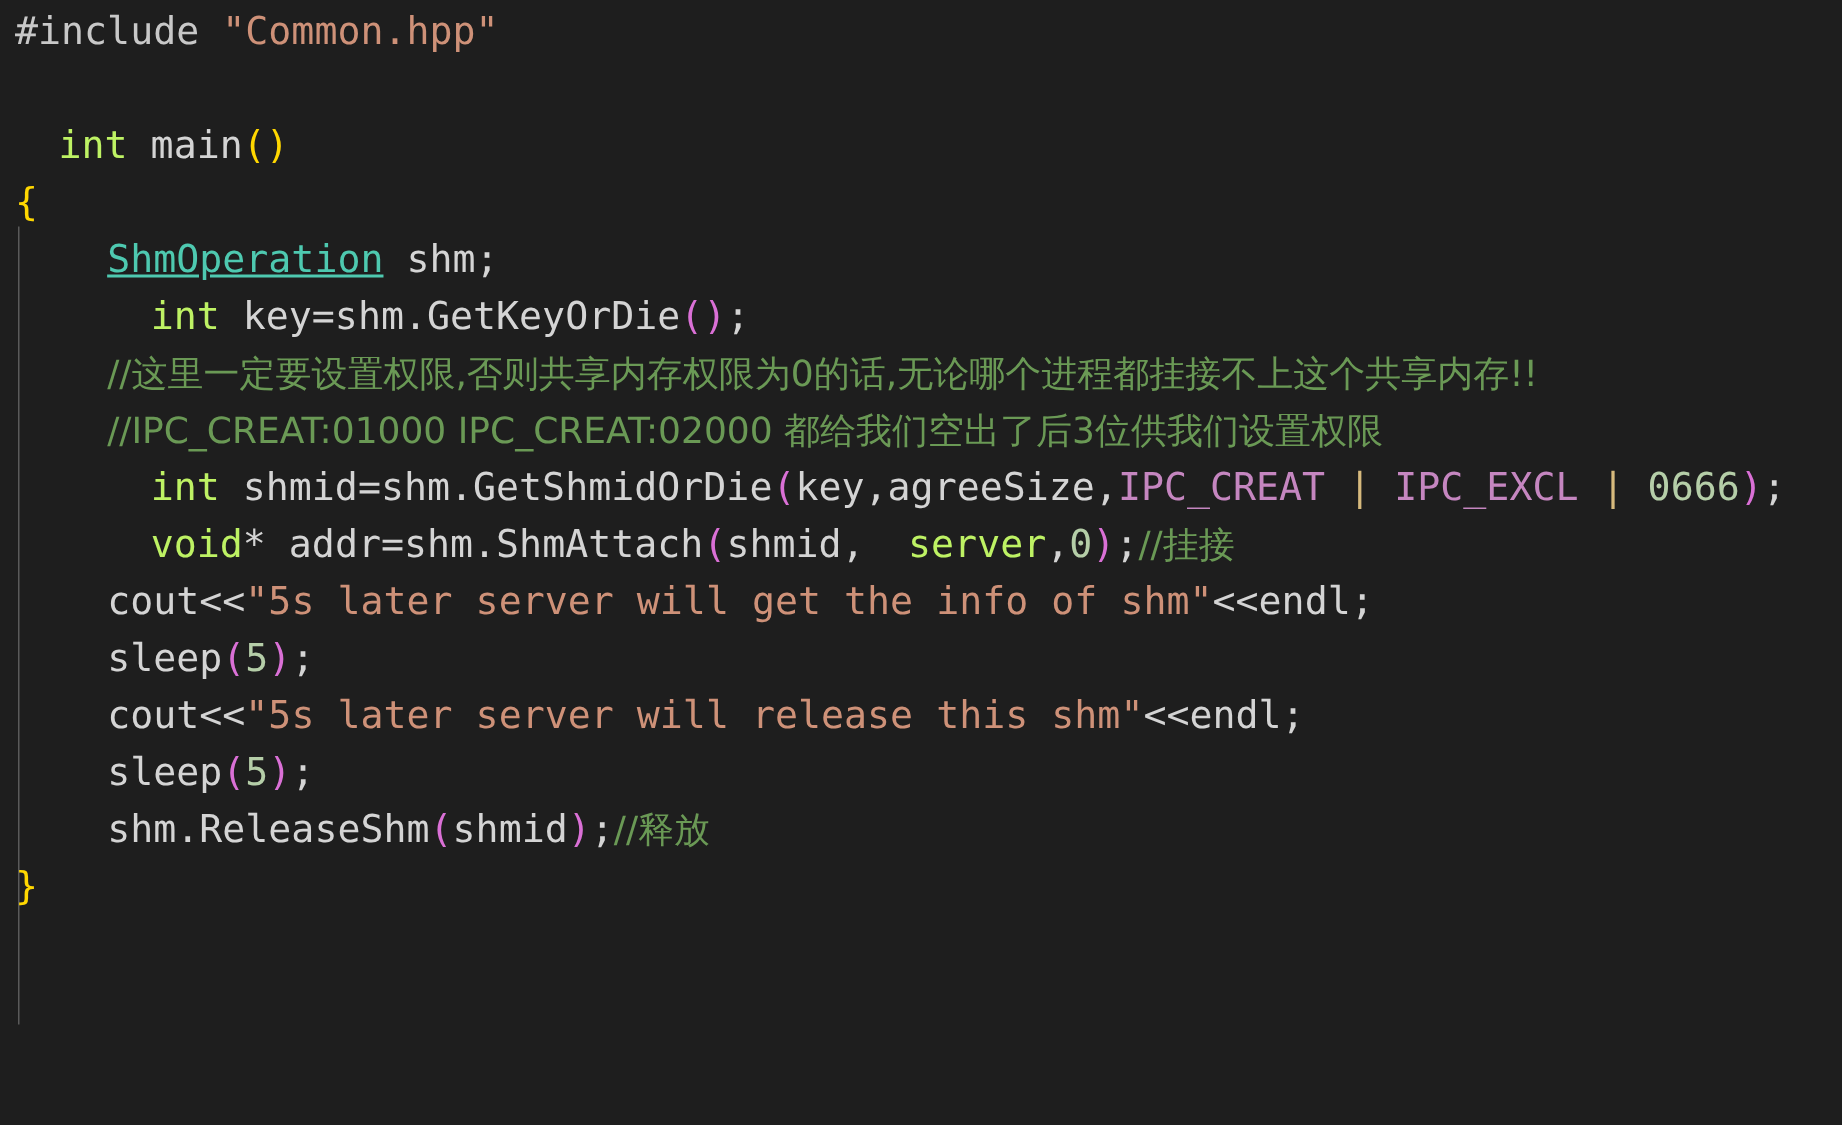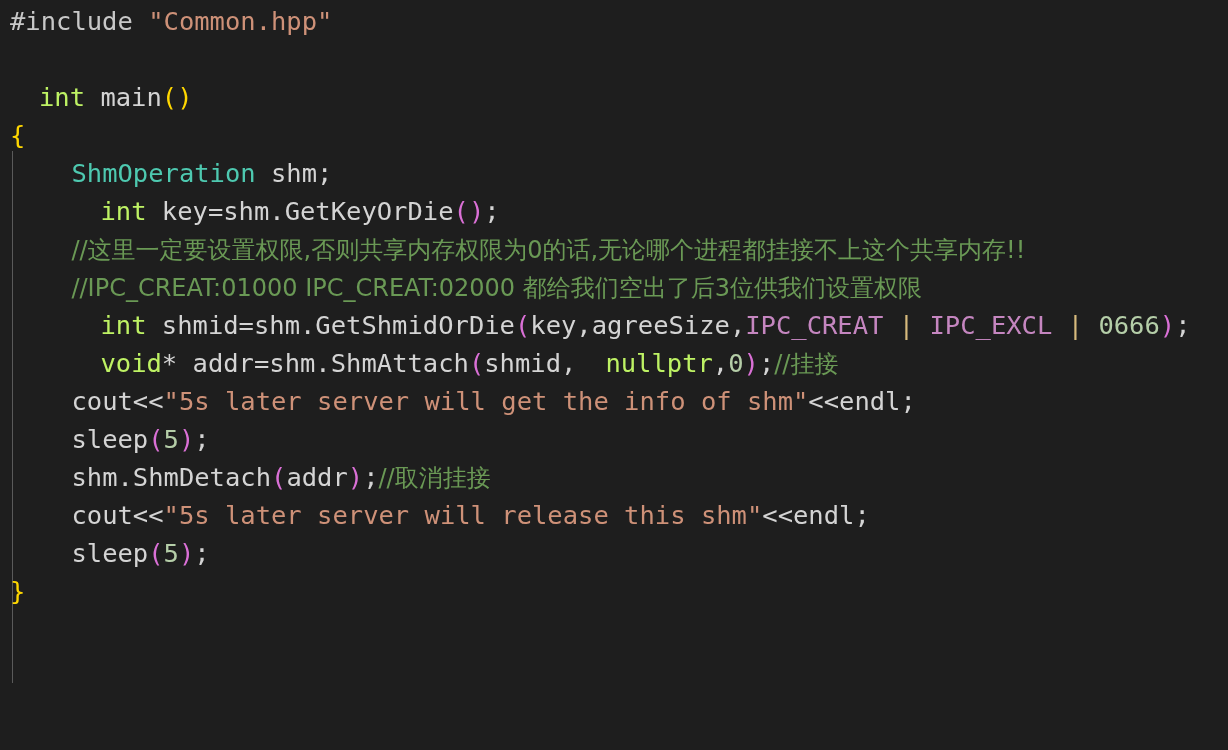--- a/index.html
+++ b/index.html
@@ -43,21 +43,21 @@
     width: 1px;
     background: #5a5a5a;
     top: 151px;
     height: 532px;
     pointer-events: none;
   }
   
   .t-pre      { color: #c8c8c8; }
   .t-str      { color: #ce9178; }
   .t-kw       { color: #bef264; margin-left: 29px; }
-  .t-type     { color: #4ec9b0; }
+  .t-type     { color: #4ec9b0; text-decoration: underline; }
   .t-id       { color: #d4d4d4; }
   .t-num      { color: #b5cea8; }
   .t-cmt      { color: #6a9955; }
   .t-macro    { color: #c586c0; }
   .t-punct    { color: #d4d4d4; }
   .t-br-y     { color: #ffd700; }
   .t-br-m     { color: #da70d6; }
   .t-op-y     { color: #d7ba7d; }
   .cjk {
     font-family: "DejaVu Sans", "Liberation Sans", sans-serif;
@@ -73,21 +73,21 @@
   <div class="code-area">
       <div class="line"><span class="t-pre">#include</span><span class="t-punct"> </span><span class="t-str">"Common.hpp"</span></div>
       <div class="line">&nbsp;</div>
       <div class="line"><span class="t-kw">int</span><span class="t-id"> main</span><span class="t-br-y">()</span></div>
       <div class="line"><span class="t-br-y">{</span></div>
       <div class="line"><span class="t-punct">    </span><span class="t-type">ShmOperation</span><span class="t-id"> shm;</span></div>
       <div class="line"><span class="t-punct">    </span><span class="t-kw">int</span><span class="t-id"> key=shm.GetKeyOrDie</span><span class="t-br-m">()</span><span class="t-punct">;</span></div>
       <div class="line"><span class="t-punct">    </span><span class="t-cmt cjk">//这里一定要设置权限,否则共享内存权限为0的话,无论哪个进程都挂接不上这个共享内存!!</span></div>
       <div class="line"><span class="t-punct">    </span><span class="t-cmt cjk">//IPC_CREAT:01000 IPC_CREAT:02000 都给我们空出了后3位供我们设置权限</span></div>
       <div class="line"><span class="t-punct">    </span><span class="t-kw">int</span><span class="t-id"> shmid=shm.GetShmidOrDie</span><span class="t-br-m">(</span><span class="t-id">key,agreeSize,</span><span class="t-macro">IPC_CREAT</span><span class="t-punct"> </span><span class="t-op-y">|</span><span class="t-punct"> </span><span class="t-macro">IPC_EXCL</span><span class="t-punct"> </span><span class="t-op-y">|</span><span class="t-punct"> </span><span class="t-num">0666</span><span class="t-br-m">)</span><span class="t-punct">;</span></div>
-      <div class="line"><span class="t-punct">    </span><span class="t-kw">void</span><span class="t-id">* addr=shm.ShmAttach</span><span class="t-br-m">(</span><span class="t-id">shmid,</span><span class="t-kw">nullptr</span><span class="t-id">,</span><span class="t-num">0</span><span class="t-br-m">)</span><span class="t-punct">;</span><span class="t-cmt cjk">//挂接</span></div>
+      <div class="line"><span class="t-punct">    </span><span class="t-kw">void</span><span class="t-id">* addr=shm.ShmAttach</span><span class="t-br-m">(</span><span class="t-id">shmid,</span><span class="t-kw">server</span><span class="t-id">,</span><span class="t-num">0</span><span class="t-br-m">)</span><span class="t-punct">;</span><span class="t-cmt cjk">//挂接</span></div>
       <div class="line"><span class="t-punct">    </span><span class="t-id">cout&lt;&lt;</span><span class="t-str">"5s later server will get the info of shm"</span><span class="t-id">&lt;&lt;endl;</span></div>
       <div class="line"><span class="t-punct">    </span><span class="t-id">sleep</span><span class="t-br-m">(</span><span class="t-num">5</span><span class="t-br-m">)</span><span class="t-punct">;</span></div>
-      <div class="line"><span class="t-punct">    </span><span class="t-id">shm.ShmDetach</span><span class="t-br-m">(</span><span class="t-id">addr</span><span class="t-br-m">)</span><span class="t-punct">;</span><span class="t-cmt cjk">//取消挂接</span></div>
       <div class="line"><span class="t-punct">    </span><span class="t-id">cout&lt;&lt;</span><span class="t-str">"5s later server will release this shm"</span><span class="t-id">&lt;&lt;endl;</span></div>
       <div class="line"><span class="t-punct">    </span><span class="t-id">sleep</span><span class="t-br-m">(</span><span class="t-num">5</span><span class="t-br-m">)</span><span class="t-punct">;</span></div>
+      <div class="line"><span class="t-punct">    </span><span class="t-id">shm.ReleaseShm</span><span class="t-br-m">(</span><span class="t-id">shmid</span><span class="t-br-m">)</span><span class="t-punct">;</span><span class="t-cmt cjk">//释放</span></div>
       <div class="line"><span class="t-br-y">}</span></div>
     </div>
 </div>
 
 </body></html>

